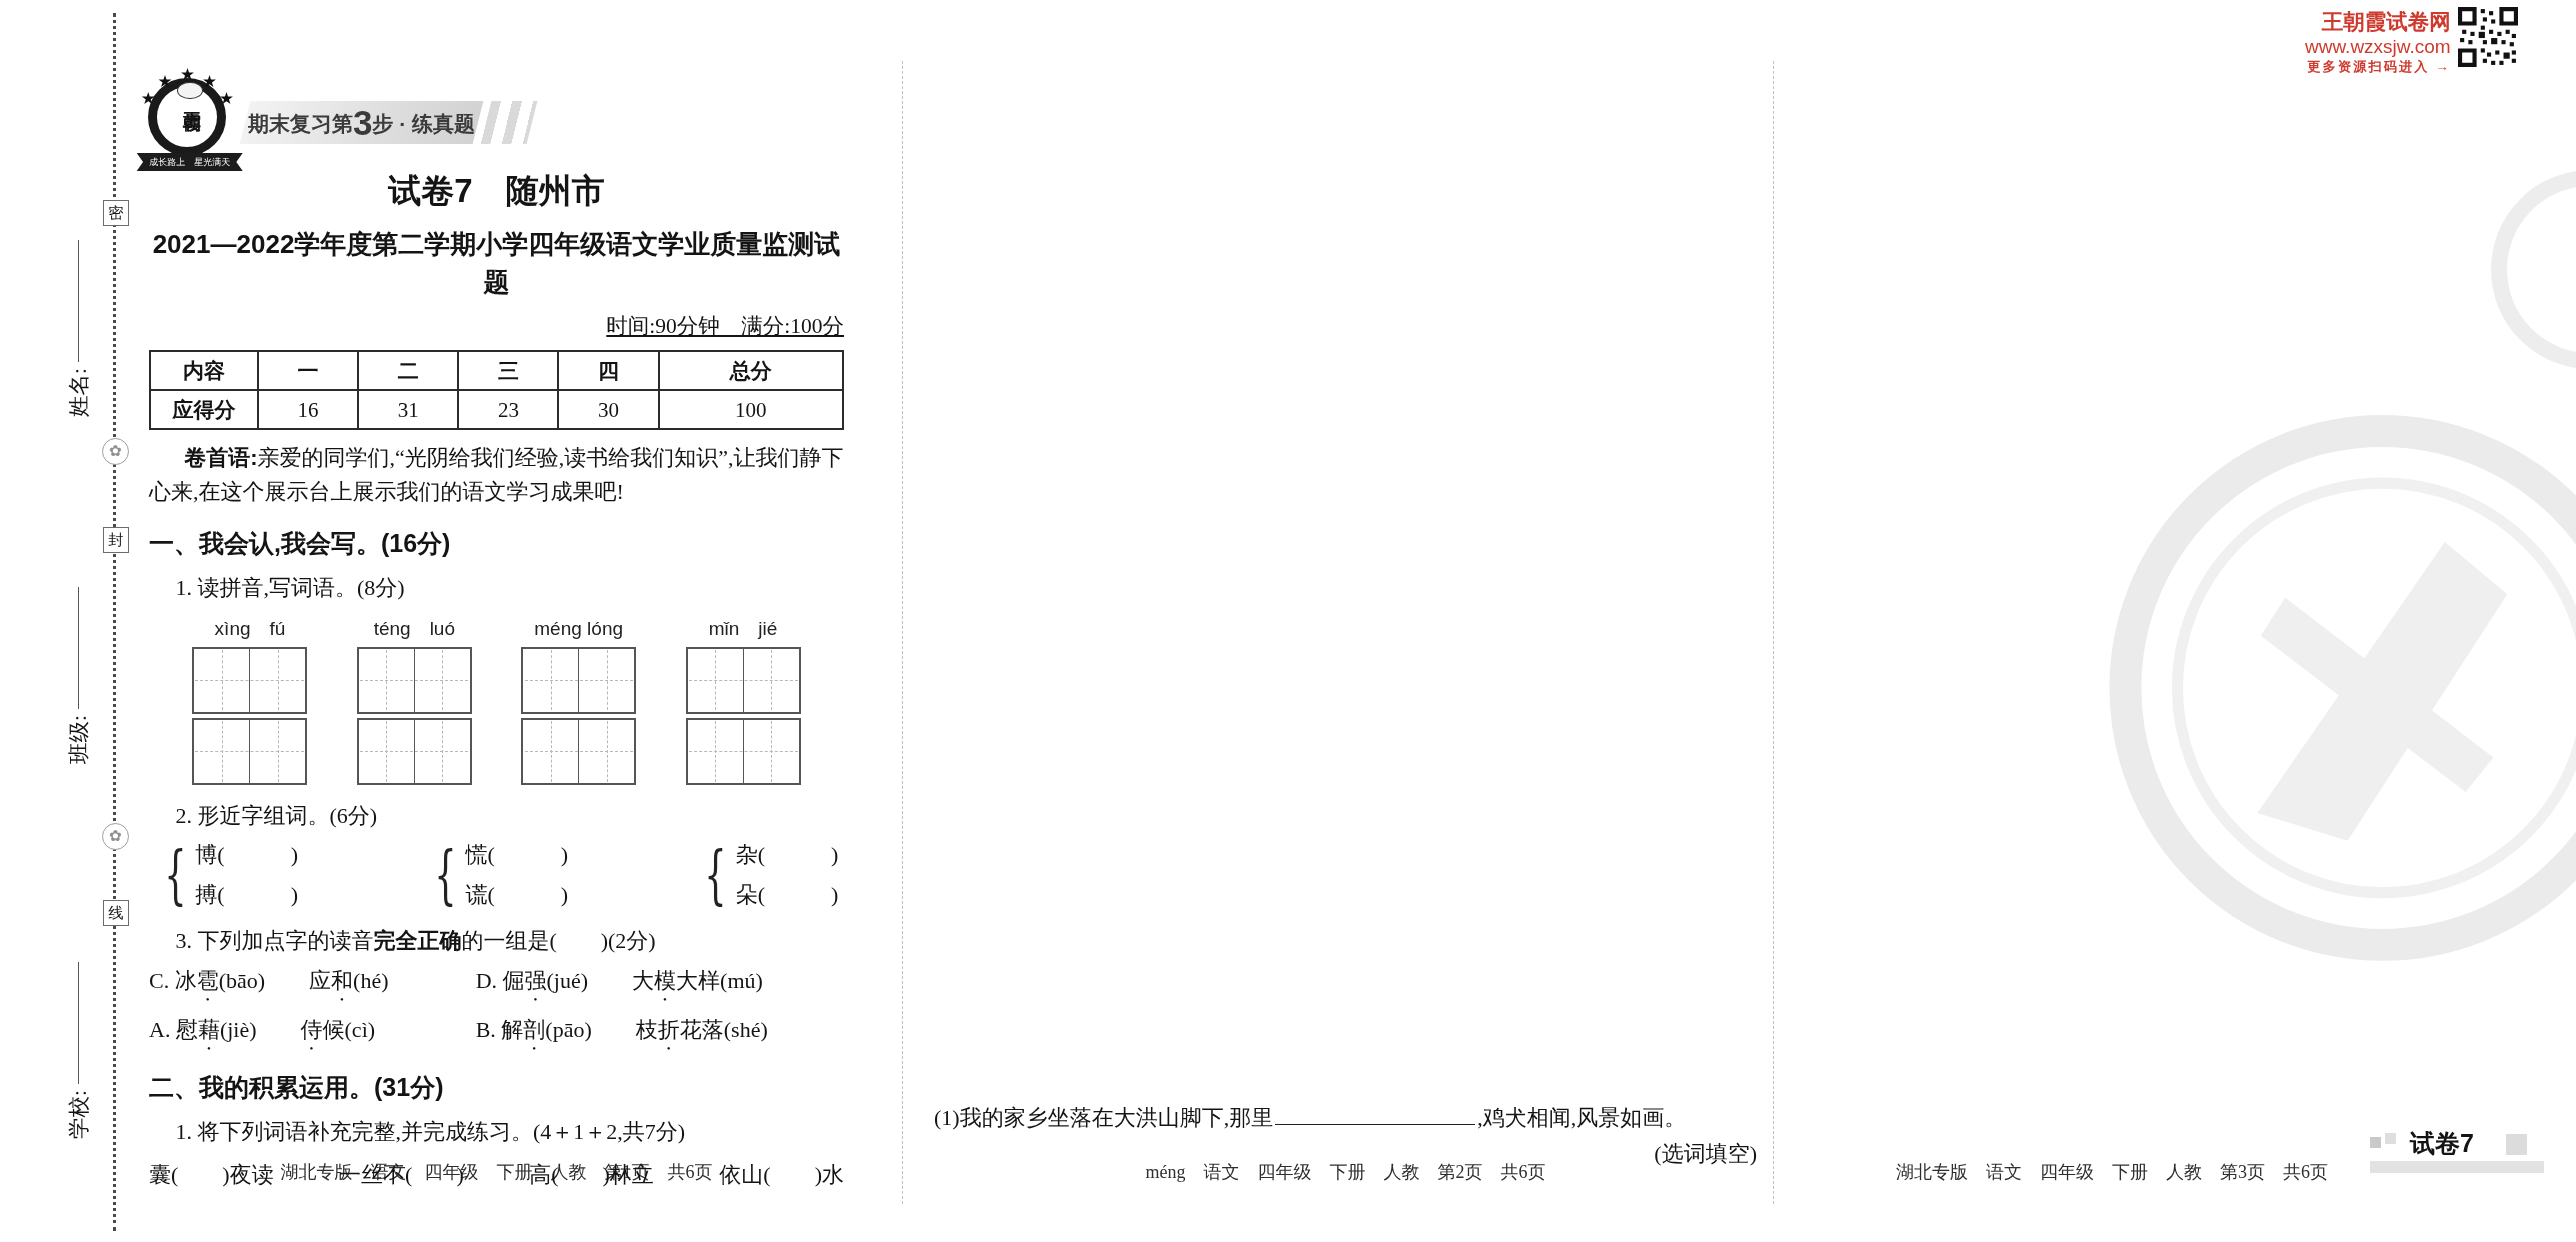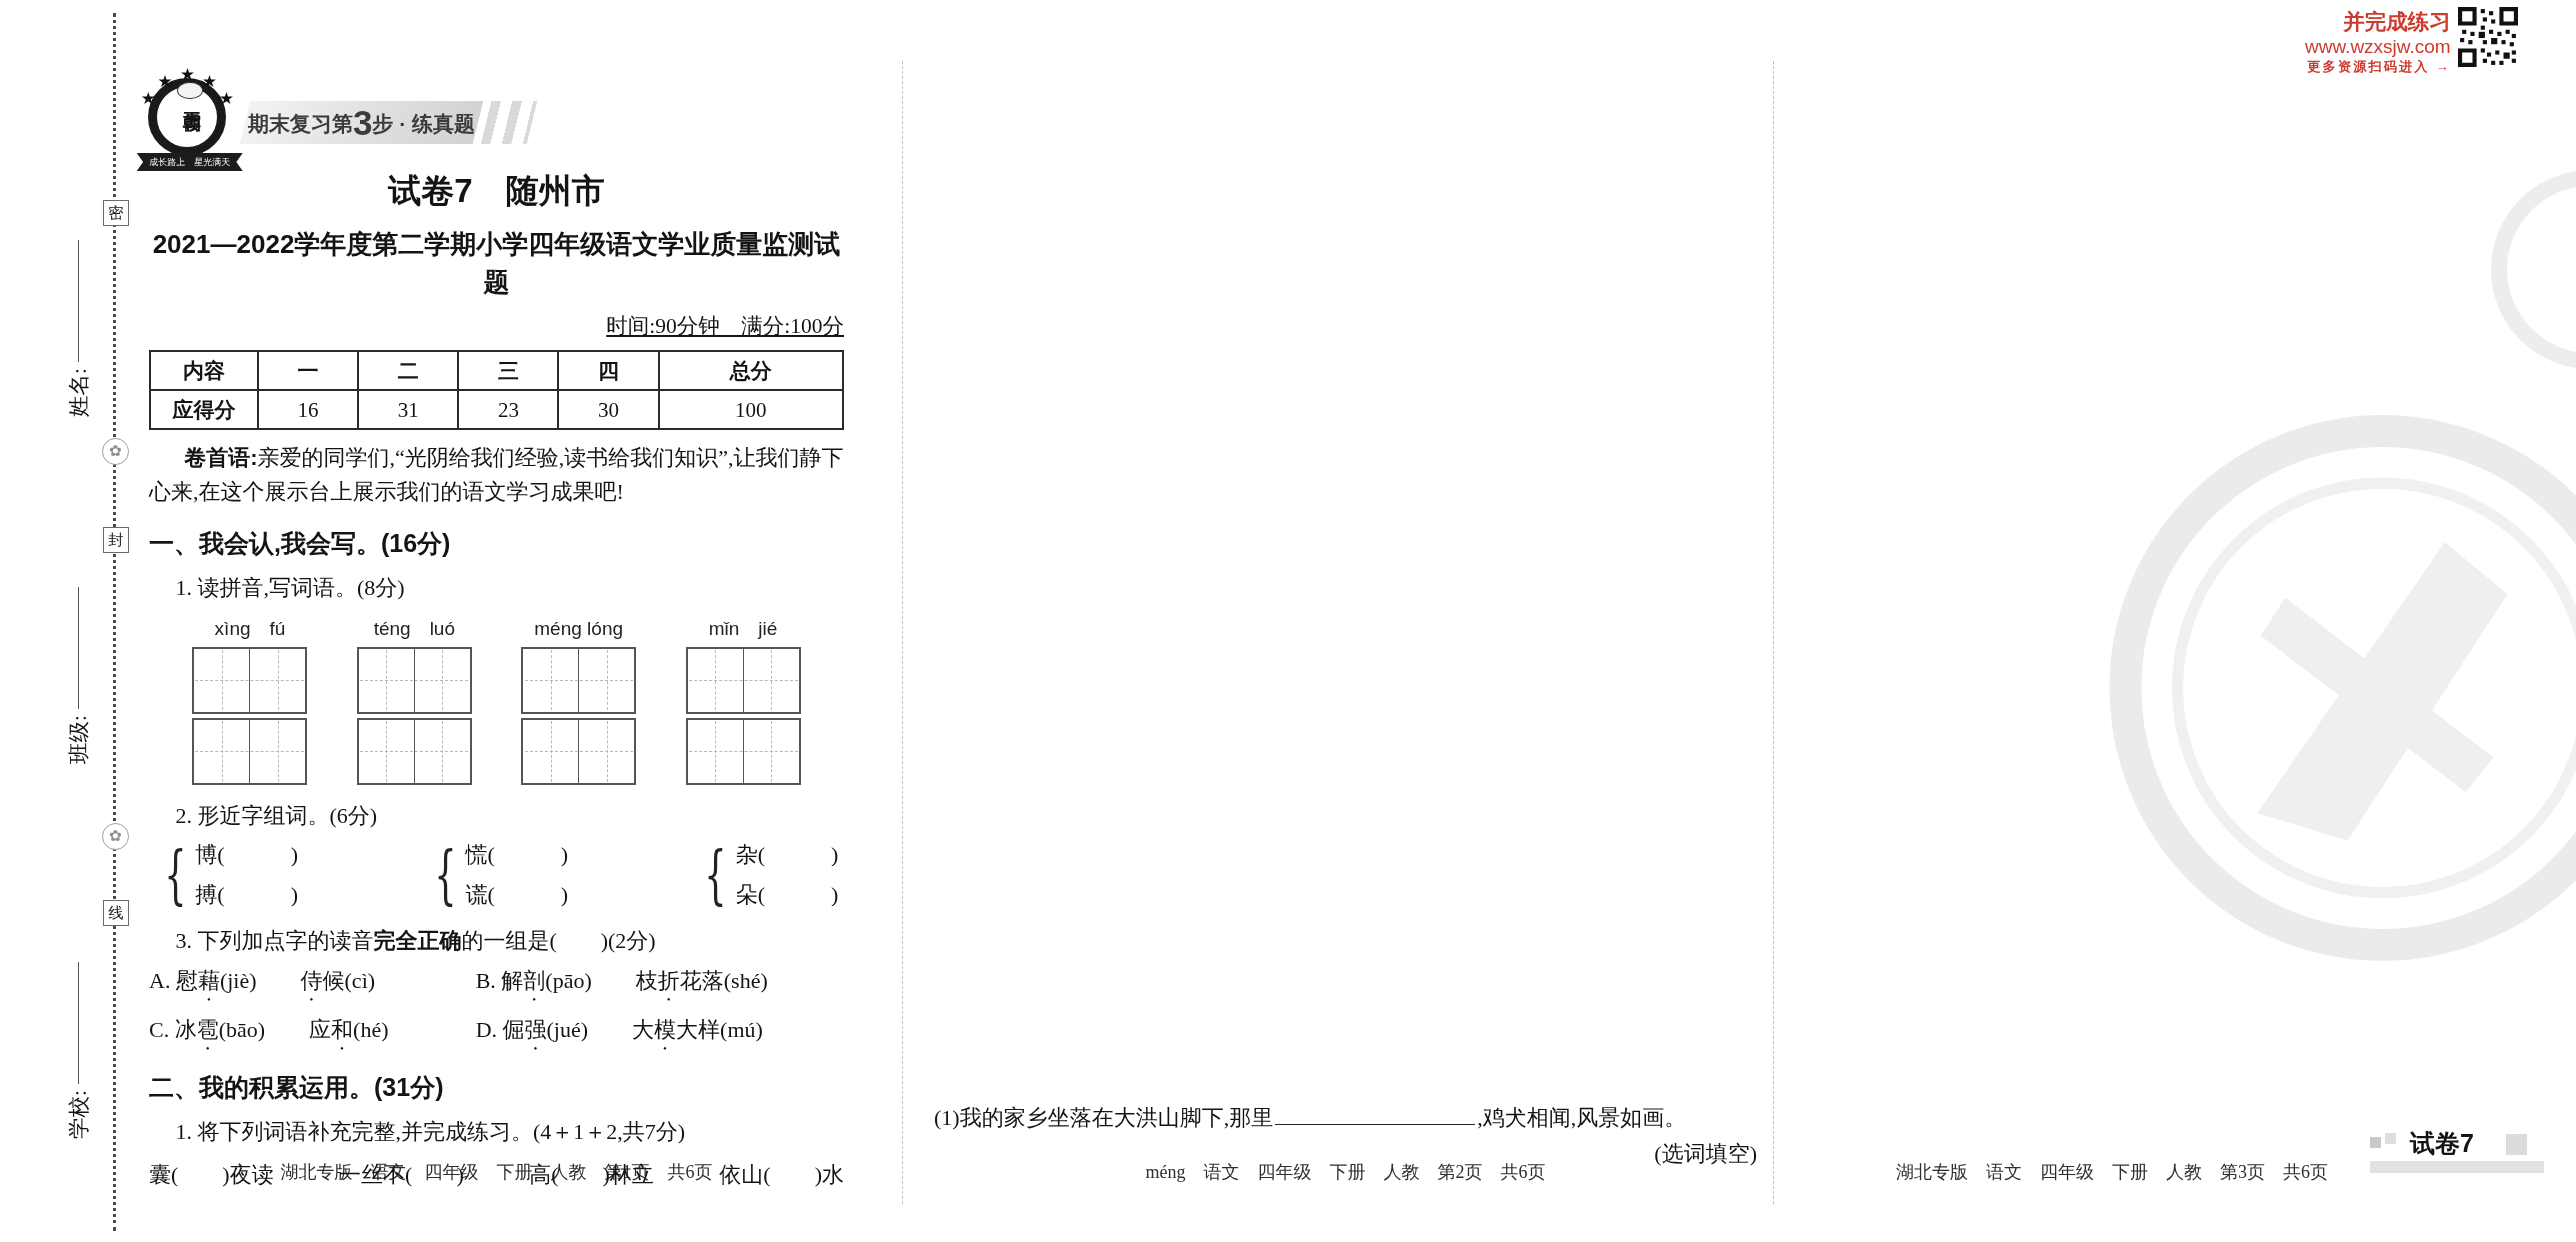--- a/index.html
+++ b/index.html
@@ -142,21 +142,21 @@
     <div class="ribbon">成长路上　星光满天</div>
   </div>
 
   <div class="banner">
     <span class="btxt hd"><span>期末复习第</span><span class="bnum">3</span><span>步 · 练真题</span></span>
   </div>
   <div class="banner-tail"></div>
 
   <div class="brand" style="color:#cf3a2e;">
     <div class="btxtcol">
-      <span class="bn">并完成练习</span>
+      <span class="bn">王朝霞试卷网</span>
       <span class="burl">www.wzxsjw.com</span>
       <span class="bmore">更多资源扫码进入 →</span>
     </div>
     <svg width="60" height="60" viewBox="0 0 29 29">
       <rect width="29" height="29" fill="#fff"></rect>
       <g fill="#111">
         <path d="M0 0h9v9H0zM2 2h5v5H2z" fill-rule="evenodd"></path>
         <path d="M20 0h9v9h-9zM22 2h5v5h-5z" fill-rule="evenodd"></path>
         <path d="M0 20h9v9H0zM2 22h5v5H2z" fill-rule="evenodd"></path>
         <rect x="11" y="1" width="2" height="2"></rect>
@@ -285,26 +285,26 @@
         <span class="brace">{</span>
         <span class="bcol">
           <span>杂(　　　)</span>
           <span>朵(　　　)</span>
         </span>
       </div>
     </div>
 
     <p class="q ind" style="margin-top:14px;">3. 下列加点字的读音<span class="bseg">完全正确</span>的一组是(　　)(2分)</p>
     <div class="optrow">
+      <span class="o1">C. 冰<span class="emdot">雹</span>(bāo)　　应<span class="emdot">和</span>(hé)</span>
+      <span>D. 倔<span class="emdot">强</span>(jué)　　大<span class="emdot">模</span>大样(mú)</span>
+    </div>
+    <div class="optrow">
       <span class="o1">A. 慰<span class="emdot">藉</span>(jiè)　　<span class="emdot">侍</span>候(cì)</span>
       <span>B. 解<span class="emdot">剖</span>(pāo)　　枝<span class="emdot">折</span>花落(shé)</span>
-    </div>
-    <div class="optrow">
-      <span class="o1">C. 冰<span class="emdot">雹</span>(bāo)　　应<span class="emdot">和</span>(hé)</span>
-      <span>D. 倔<span class="emdot">强</span>(jué)　　大<span class="emdot">模</span>大样(mú)</span>
     </div>
 
     <p class="sec hd">二、我的积累运用。(31分)</p>
     <p class="q ind">1. 将下列词语补充完整,并完成练习。(4＋1＋2,共7分)</p>
     <div class="itemrow">
       <span>囊(　　)夜读</span>
       <span>一丝不(　　)</span>
       <span>高(　　)林立</span>
       <span>依山(　　)水</span>
     </div>

